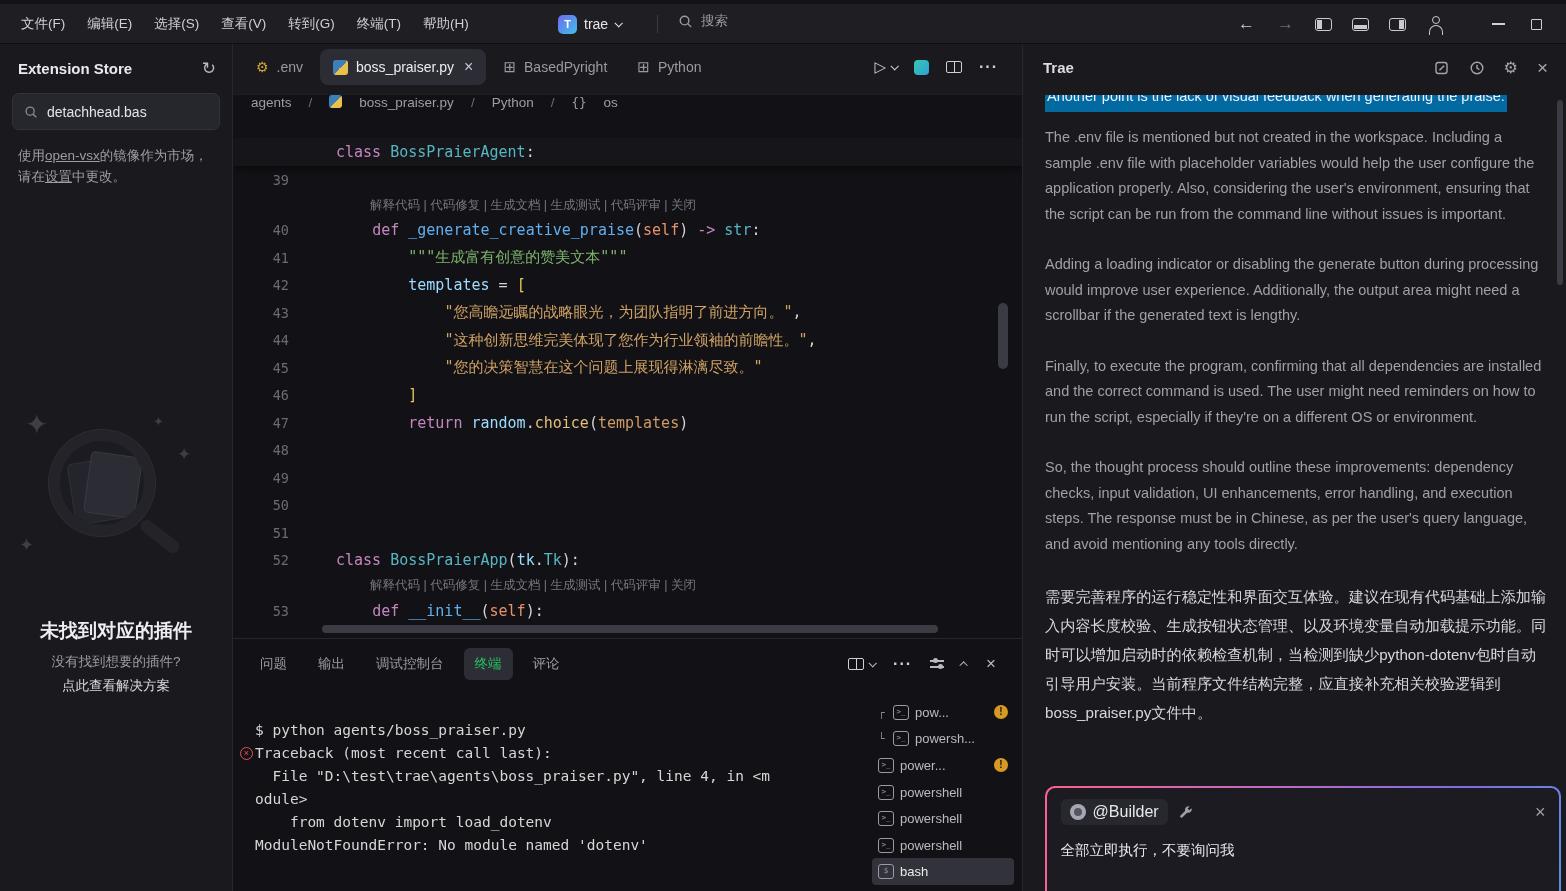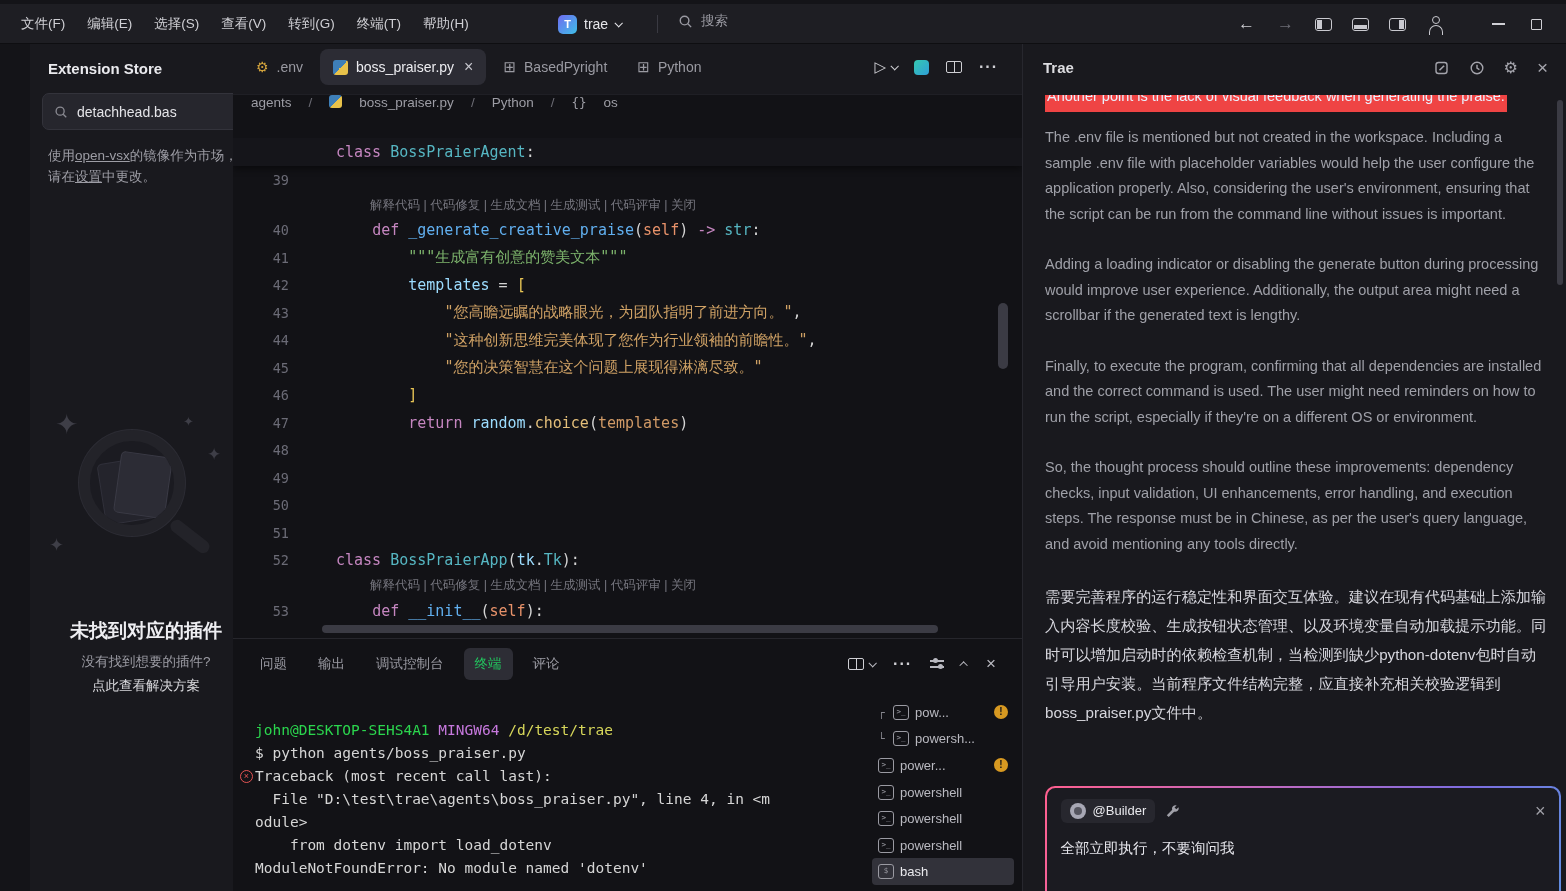--- a/index.html
+++ b/index.html
@@ -28,21 +28,21 @@
 .lay-bottom i{left:1px;right:1px;bottom:1px;height:4px;}
 .lay-right i{right:1px;top:1px;bottom:1px;width:5px;}
 .person{width:16px;height:16px;position:relative;margin:0 12px;}
 .person i{position:absolute;display:block;border:1.5px solid #c9c9cf;}
 .person .head{left:4px;top:0;width:8px;height:8px;border-radius:50%;}
 .person .body{left:1px;top:9px;width:14px;height:10px;border-radius:7px 7px 0 0;border-bottom:none;}
 .win-min{width:13px;height:1.6px;background:#d0d0d5;margin:0 16px 0 36px;}
 .win-max{width:11px;height:11px;border:1.4px solid #d0d0d5;border-radius:1px;margin:0 10px;}
 
 
-.sidebar{position:absolute;left:0;top:40px;width:233px;height:851px;background:#19191e;border-right:1px solid #27272e;margin-left:30px;}
+.sidebar{position:absolute;left:0;top:40px;width:233px;height:851px;background:#19191e;border-right:1px solid #27272e;}
 .sb-head{display:flex;align-items:center;justify-content:space-between;padding:20px 16px 14px 18px;}
 .sb-title{font-size:15px;font-weight:700;color:#eaeaee;}
 .sb-refresh{color:#b9b9c0;font-size:17px;line-height:16px;}
 .sb-search{margin:2px 12px;background:#26262d;border:1px solid #33333b;border-radius:7px;height:37px;
   display:flex;align-items:center;padding:0 11px;gap:9px;}
 .sb-search-value{font-size:14px;color:#e4e4e8;}
 .sb-notice{margin:15px 18px;font-size:13.5px;line-height:21px;color:#9d9da5;}
 .sb-notice .lnk{color:#9d9da5;text-decoration:underline;cursor:pointer;}
 .illus{position:absolute;top:378px;left:50%;transform:translateX(-50%);width:170px;height:170px;}
 .lens{position:absolute;left:18px;top:12px;width:106px;height:106px;border-radius:50%;border:11px solid #232329;
@@ -129,32 +129,32 @@
 
 .chat{position:absolute;left:1022px;top:40px;width:544px;height:851px;background:#19191e;border-left:1px solid #27272e;}
 .chat-head{height:55px;display:flex;align-items:center;padding:0 18px 0 20px;}
 .chat-title{font-size:15px;color:#dddde1;font-weight:600;}
 .chat-icons{margin-left:auto;display:flex;gap:19px;color:#a4a4ac;align-items:center;}
 .chat-icons .gchar{font-size:16px;line-height:16px;}
 .chat-x{font-size:19px;line-height:16px;}
 .chat-body{position:absolute;left:22px;right:16px;top:55px;bottom:106px;overflow:hidden;
   font-size:14.5px;line-height:25.5px;color:#9fa0a8;}
 .chat-first{height:17px;overflow:hidden;display:flex;align-items:flex-end;margin-bottom:13px;}
-.chat-sel{background:#ef4444;color:#e9effc;padding:3px 2px;white-space:nowrap;}
+.chat-sel{background:#0369a1;color:#e9effc;padding:3px 2px;white-space:nowrap;}
 .chat-p{margin-bottom:25px;}
 .chat-summary{color:#d6d6dd;font-size:15.2px;line-height:29px;}
 .chat-scroll{position:absolute;right:3px;top:60px;width:6px;height:185px;background:#3b3b44;border-radius:3px;}
 .ci-wrap{position:absolute;left:22px;right:5px;top:746px;height:130px;border-radius:10px;padding:1.6px;
   background:linear-gradient(110deg,#ff5f8f,#c06ac2 40%,#7d6ce0 75%,#5f8fe0);}
 .ci-box{width:100%;height:100%;background:#1b1b21;border-radius:8.5px;padding:11px 14px;}
 .ci-top{display:flex;align-items:center;gap:9px;}
 .ci-chip{display:flex;align-items:center;gap:7px;background:#27272e;border-radius:6px;padding:4px 9px;}
 .ci-avatar{width:16px;height:16px;border-radius:50%;background:#a7a7b4;position:relative;}
 .ci-avatar i{position:absolute;left:4px;top:4px;width:8px;height:8px;border-radius:50%;background:#55555f;display:block;}
-.ci-mention{font-size:13px;color:#e9e9ed;}
+.ci-mention{font-size:16px;color:#e9e9ed;}
 .ci-close{margin-left:auto;font-size:18px;color:#a0a0a8;line-height:14px;}
 .ci-text{margin-top:16px;font-size:14.5px;color:#e6e6ec;}
 .watermark{position:absolute;right:28px;top:797px;font-size:25px;color:rgba(195,195,207,.48);
   font-weight:600;z-index:6;letter-spacing:1px;white-space:nowrap;}
 svg.ic{display:block;}
 </style>
 </head>
 <body>
 
 <div class="titlebar">
@@ -376,21 +376,20 @@
             <i class="t1"></i>
             <i class="t2"></i>
             <em class="k1"></em>
             <em class="k2"></em>
           </span>
         <span class="chev" style="transform:rotate(225deg) translateY(-2px);"></span>
         <span class="pi-x">×</span>
       </div>
     </div>
     <div class="term" id="terminal">
-        <div class="trow"><span class="tk-tgreen">john@DESKTOP-SEHS4A1</span><span class="tk-tw"> </span><span class="tk-tpurple">MINGW64</span><span class="tk-tw"> </span><span class="tk-tyellow">/d/test/trae</span></div>
         <div class="trow"><span class="tk-tw">$ python agents/boss_praiser.py</span></div>
         <div class="trow"><span class="terr">×</span><span class="tk-tw">Traceback (most recent call last):</span></div>
         <div class="trow"><span class="tk-tw">  File "D:\test\trae\agents\boss_praiser.py", line 4, in &lt;m</span></div>
         <div class="trow"><span class="tk-tw">odule&gt;</span></div>
         <div class="trow"><span class="tk-tw">    from dotenv import load_dotenv</span></div>
         <div class="trow"><span class="tk-tw">ModuleNotFoundError: No module named 'dotenv'</span></div>
       </div>
     <div class="sessions" id="sessions">
         <div class="sess">
           <span class="branch">┌</span>

